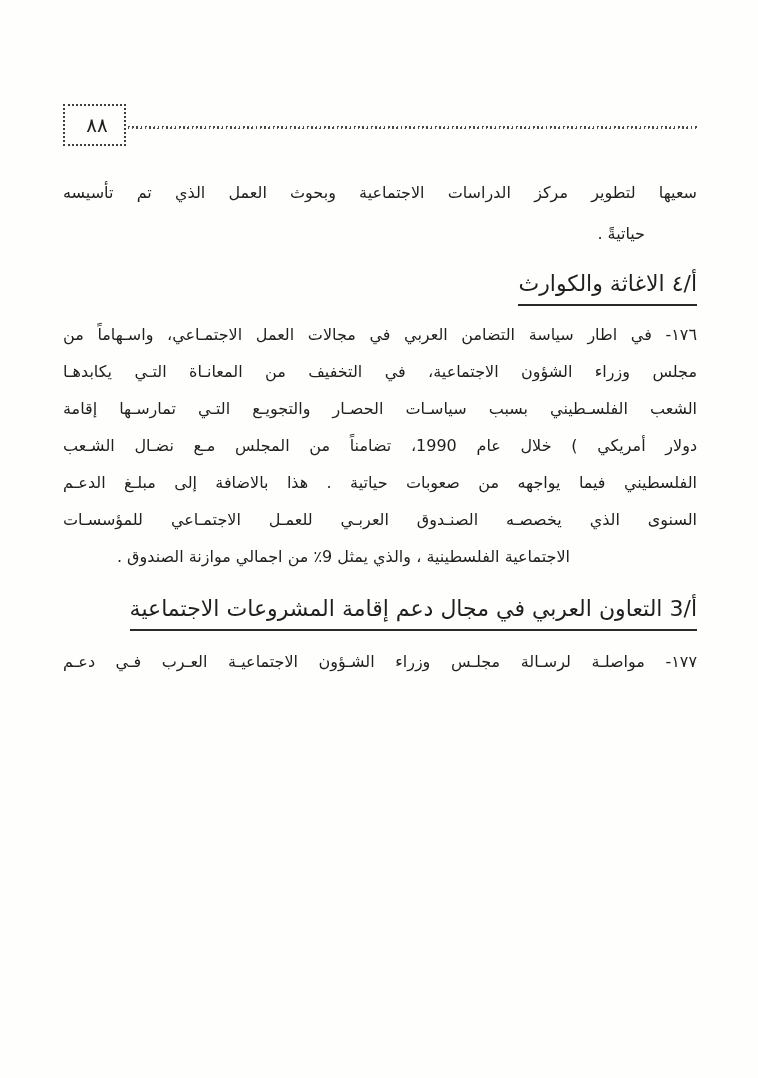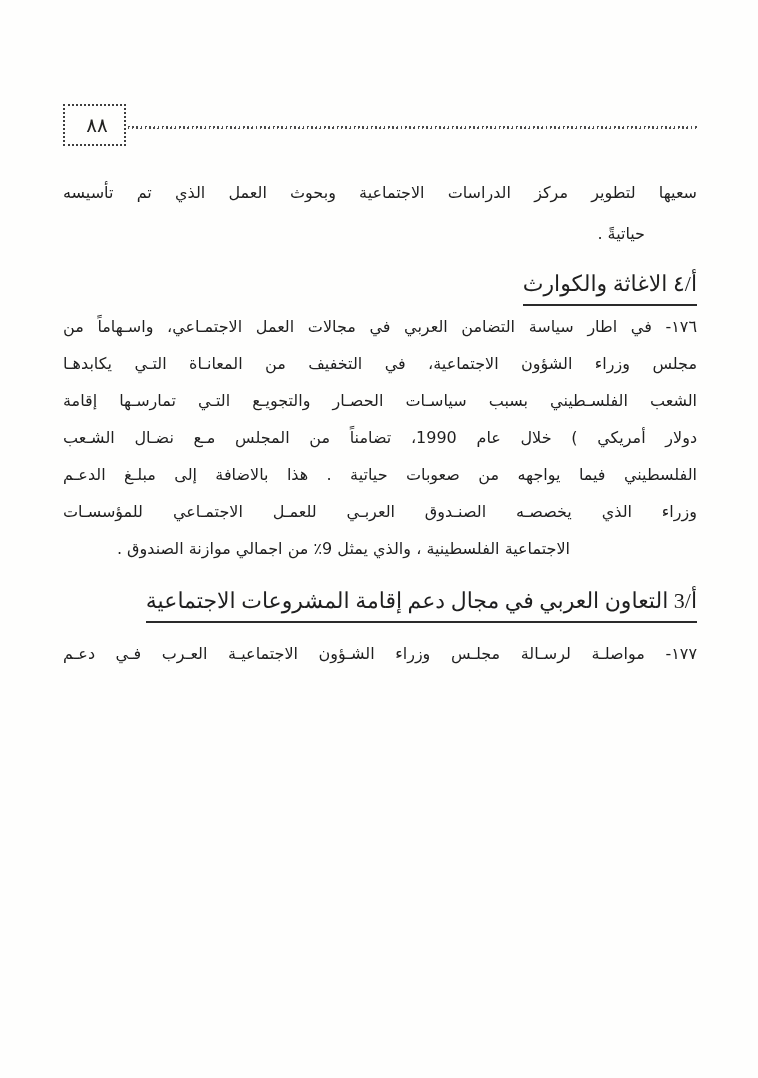--- a/index.html
+++ b/index.html
@@ -31,29 +31,29 @@
     font-size:16px; line-height:37px;
     text-align:justify; text-align-last:justify;
     overflow:hidden;
   }
   .endline { text-align:start; text-align-last:auto; }
   .ind52  { padding-right:52px;  }
   .ind127 { padding-right:127px; }
   .intro { margin-top:25px; }
   .intro .tline { line-height:41px; }
   
-  .section-heading { margin:0; font-size:22px; font-weight:normal; line-height:28px;font-family:Liberation Serif, serif; }
+  .section-heading { margin:0; font-size:22px; font-weight:normal; line-height:28px; }
   .section-heading .hd {
     display:inline-block;
     border-bottom:2px solid #2a2a2a;
     padding-bottom:6px;
   }
   .heading-1 { margin-top:16px; }
   .heading-2 { margin-top:20px; }
-  .para { margin-top:2px; }
+  .para { margin-top:10px; }
   .para-2 { margin-top:12px; }
 </style>
 </head>
 <body>
 
 <div class="page">
 
   <div class="page-header">
     <div class="page-number-box">
       <span>٨٨</span>
@@ -69,21 +69,21 @@
   <h2 class="section-heading heading-1">
     <span class="hd">أ/٤ الاغاثة والكوارث</span>
   </h2>
 
   <div class="para">
     <div class="tline">١٧٦- في اطار سياسة التضامن العربي في مجالات العمل الاجتمـاعي، واسـهاماً من</div>
     <div class="tline">مجلس وزراء الشؤون الاجتماعية، في التخفيف من المعانـاة التـي يكابدهـا</div>
     <div class="tline">الشعب الفلسـطيني بسبب سياسـات الحصـار والتجويـع التـي تمارسـها إقامة</div>
     <div class="tline">دولار أمريكي ) خلال عام 1990، تضامناً من  المجلس مـع نضـال الشـعب</div>
     <div class="tline">الفلسطيني فيما يواجهه من صعوبات  حياتية . هذا بالاضافة إلى مبلـغ الدعـم</div>
-    <div class="tline">وزراء الذي يخصصـه الصنـدوق العربـي للعمـل الاجتمـاعي للمؤسسـات</div>
+    <div class="tline">السنوى الذي يخصصـه الصنـدوق العربـي للعمـل الاجتمـاعي للمؤسسـات</div>
     <div class="tline endline ind127">الاجتماعية الفلسطينية ، والذي يمثل 9٪ من اجمالي موازنة الصندوق .</div>
   </div>
 
   <h2 class="section-heading heading-2">
     <span class="hd">أ/3 التعاون العربي في مجال دعم إقامة المشروعات الاجتماعية</span>
   </h2>
 
   <div class="para para-2">
     <div class="tline">١٧٧- مواصلـة لرسـالة مجلـس وزراء الشـؤون الاجتماعيـة العـرب فـي دعـم</div>
 

